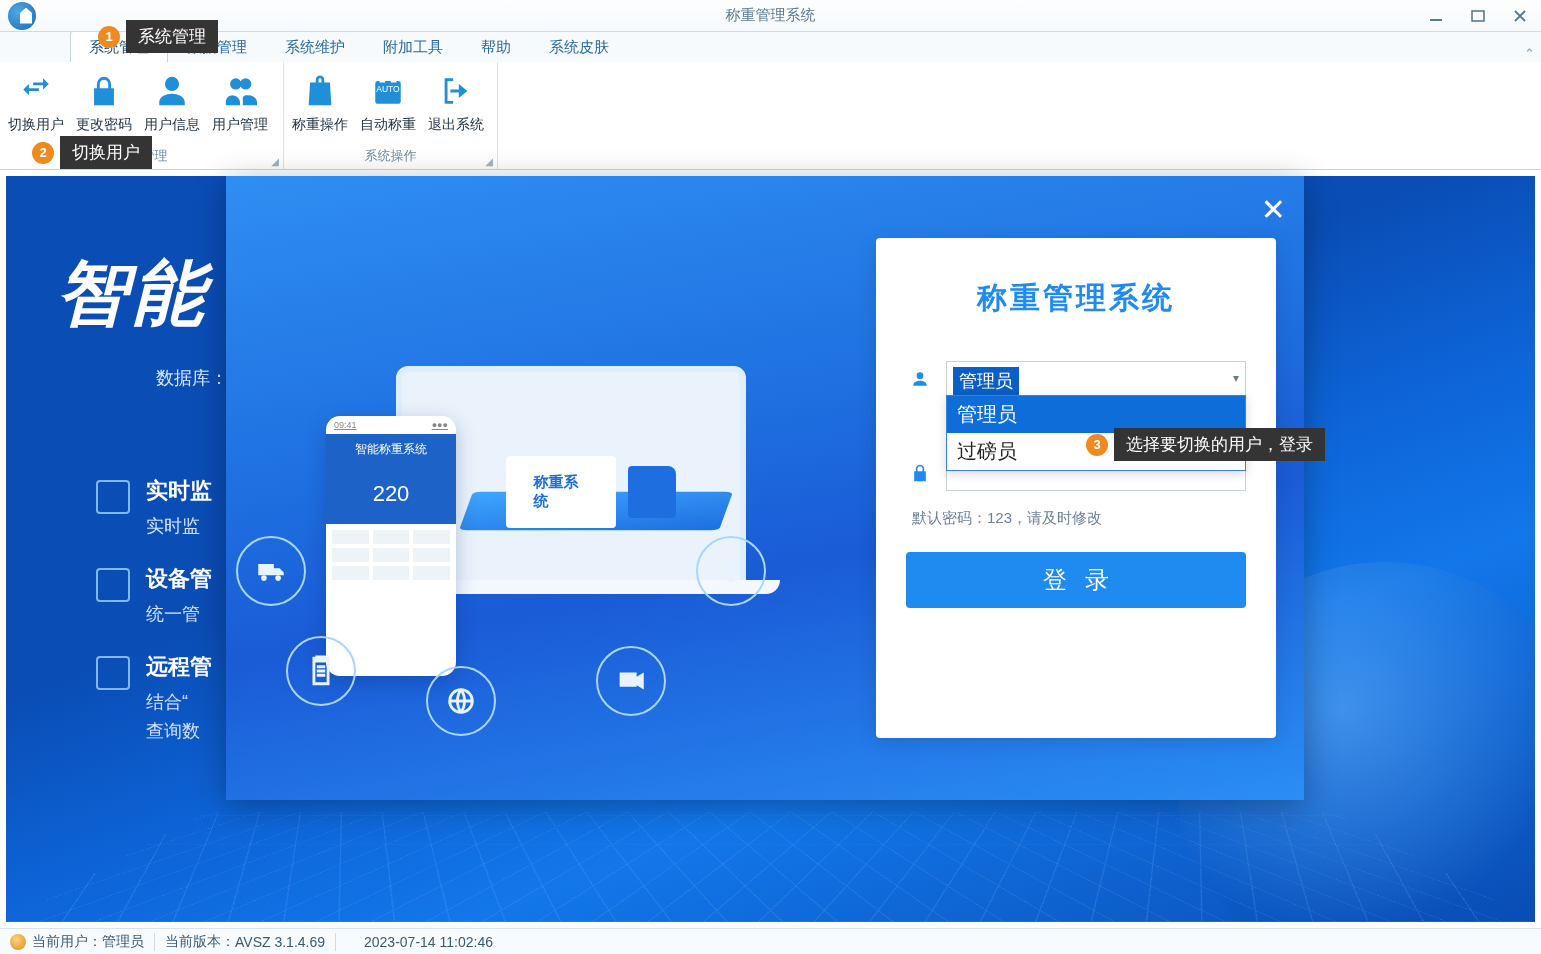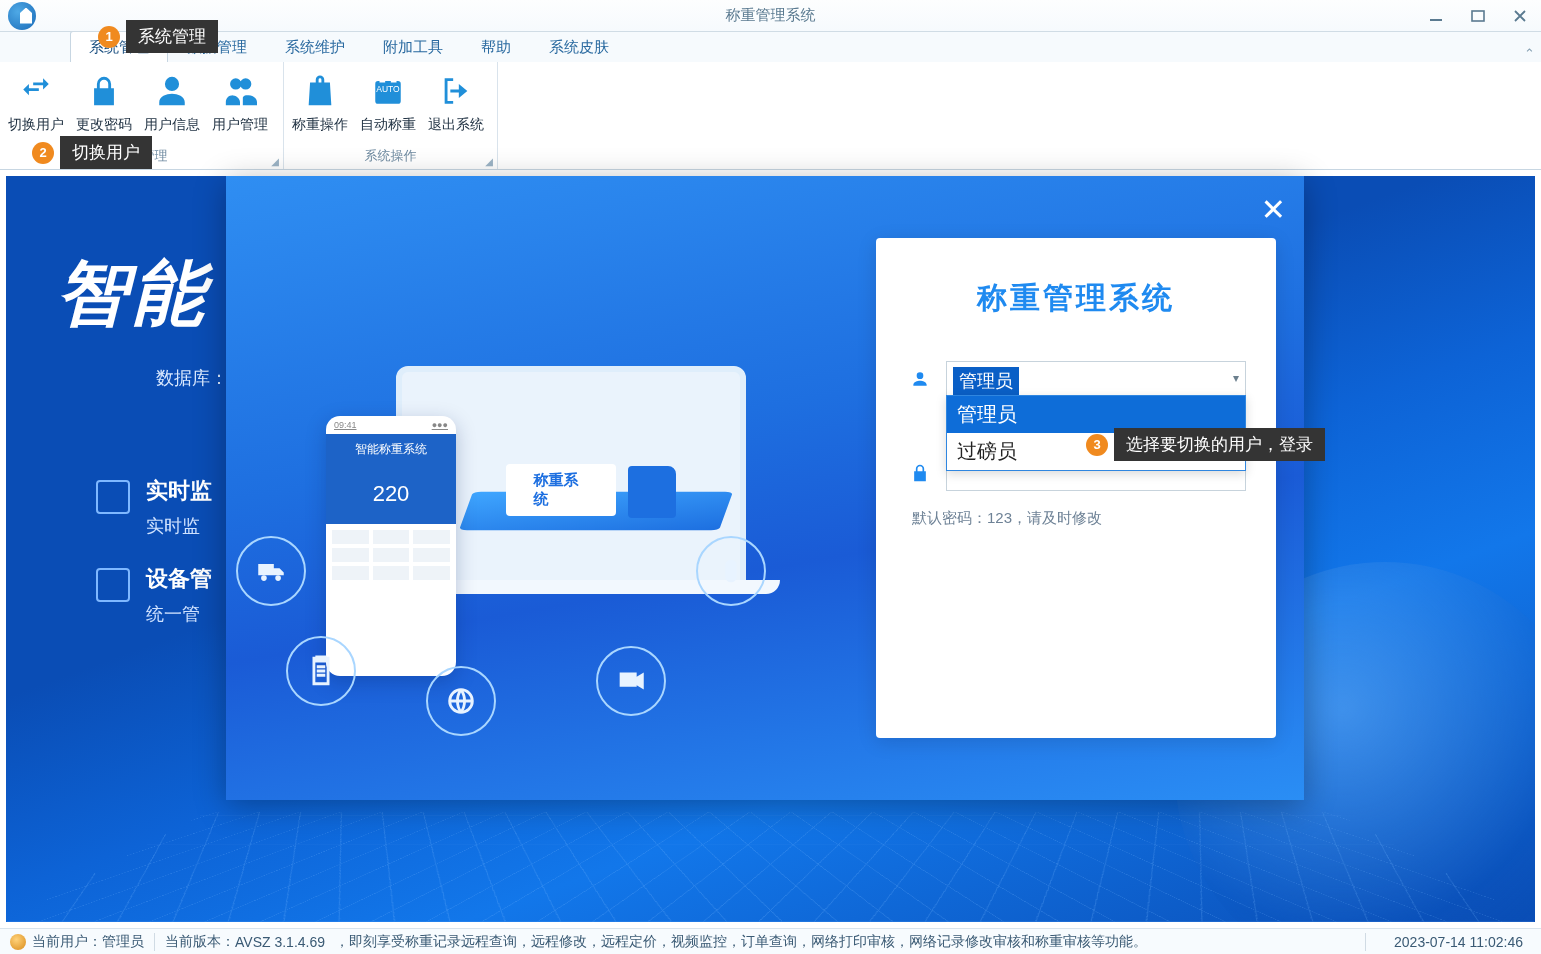--- a/index.html
+++ b/index.html
@@ -50,21 +50,21 @@
   .modal .mclose {position:absolute; right:18px; top:16px; color:#fff; font-size:30px; font-weight:300; }
   .modal .illus { position:absolute; left:40px; top:130px; width:560px; height:430px;}
   .illus .laptop { position:absolute; left:130px; top:60px; width:350px; height:220px; background:#eaf3fc; border-radius:12px 12px 4px 4px; border:6px solid #dfeefb;}
   .illus .laptop::after {content:""; position:absolute; left:-40px; right:-40px; bottom:-14px; height:14px; background:#f2f8fe; border-radius:0 0 22px 22px;}
   .illus .phone { position:absolute; left:60px; top:110px; width:130px; height:260px; background:#fff; border-radius:14px; box-shadow:0 6px 20px rgba(0,30,90,.25);}
   .illus .phone .ptop {height:18px; display:flex; align-items:center; justify-content:space-between; padding:0 8px; font-size:9px; color:#888;text-decoration:underline;}
   .illus .phone .pbanner {height:30px; background:#1d63c7; color:#fff; font-size:12px; display:flex; align-items:center; justify-content:center;}
   .illus .phone .pbig {height:60px; background:#1d63c7; color:#fff; display:flex; flex-direction:column; align-items:center; justify-content:center;}
   .illus .truck { position:absolute; left:240px; top:130px; width:170px; height:110px;}
   .illus .truck .platform{position:absolute; left:-40px; bottom:-20px; width:260px; height:110px; background:linear-gradient(160deg,#3fa6ff,#1d6fe0); transform: skewX(-20deg) scaleY(.35); border-radius:8px;}
-  .illus .truck .box{position:absolute; left:0; top:28px; width:110px; height:52px; background:#fff; border-radius:4px;}
+  .illus .truck .box{position:absolute; left:0; top:20px; width:110px; height:72px; background:#fff; border-radius:4px;}
   .illus .truck .box span{position:absolute; left:50%; top:50%; transform:translate(-50%,-50%); color:#1d6fe0; font-weight:700; font-size:15px;}
   .illus .truck .cab{position:absolute; right:0; top:30px; width:48px; height:52px; background:#1d6fe0; border-radius:4px 8px 4px 4px;}
   .illus .orb {position:absolute; width:70px; height:70px; border:2px solid #a9d6ff; border-radius:50%; display:flex; align-items:center; justify-content:center;}
   .illus .orb svg{width:34px; height:34px; fill:#e8f3ff;}
   .login { position:absolute; right:28px; top:62px; width:400px; height:500px; background:#fff; border-radius:4px; box-shadow:0 4px 20px rgba(0,0,0,.12); padding:40px 30px 0;}
   .login h2 {text-align:center; color:#1f8af0; font-size:30px; font-weight:700; margin-bottom:42px; letter-spacing:3px;}
   .login .row { display:flex; align-items:center; margin-bottom:18px; position:relative;}
   .login .row .licon {width:28px; color:#1f8af0; font-size:20px; margin-right:12px; display:flex; justify-content:center;}
   .login .row .licon svg{width:20px; height:20px; fill:#1f8af0;}
   .login .combo { flex:1; height:36px; border:1px solid #c7d3dc; background:#fff; position:relative;}
@@ -205,20 +205,25 @@
       <div class="feat" style="top:300px">
         <div class="ficon"></div>
         <h3>实时监</h3>
         <p>实时监</p>
       </div>
       <div class="feat" style="top:388px">
         <div class="ficon"></div>
         <h3>设备管</h3>
         <p>统一管</p>
       </div>
+      <div class="feat" style="top:476px">
+        <div class="ficon"></div>
+        <h3>远程管</h3>
+        <p><span>结合“</span><br><span>查询数</span></p>
+      </div>
     </div>
 
     <div class="modal">
       <div class="mclose">✕</div>
 
       <div class="illus">
         <div class="laptop"></div>
         <div class="truck">
           <div class="platform"></div>
           <div class="box">
@@ -297,20 +302,21 @@
         </div>
         <div class="row" style="margin-top:58px">
           <div class="licon">
               <svg viewBox="0 0 24 24">
                 <path d="M12 2a5 5 0 0 0-5 5v3H5v12h14V10h-2V7a5 5 0 0 0-5-5zm-3 5a3 3 0 1 1 6 0v3H9z"></path>
               </svg>
             </div>
           <div class="pw"></div>
         </div>
         <div class="hint">默认密码：123，请及时修改</div>
+        <button class="loginbtn">登录</button>
       </div>
     </div>
 
     <div class="anno" style="left:98px; top:-150px">
       <div class="num">1</div>
       <div class="lab">系统管理</div>
     </div>
     <div class="anno" style="left:32px; top:-34px">
       <div class="num">2</div>
       <div class="lab">切换用户</div>
@@ -321,18 +327,17 @@
     </div>
   </div>
 
   <div class="statusbar">
     <div class="uicon"></div>
     <span>当前用户：</span>
     <span>管理员</span>
     <div class="sep"></div>
     <span>当前版本：</span>
     <span style="margin-right:0">AVSZ 3.1.4.69</span>
-    <div class="marquee">，即刻享受称重记录远程查询，远程修改，远程定价，视频监控，订单查询，网络打印审核，网络记录修改审核和称重审核等功能。</div>
     <div class="sep"></div>
     <div class="clock">2023-07-14 11:02:46</div>
   </div>
 
 </div>
 
 </body></html>

